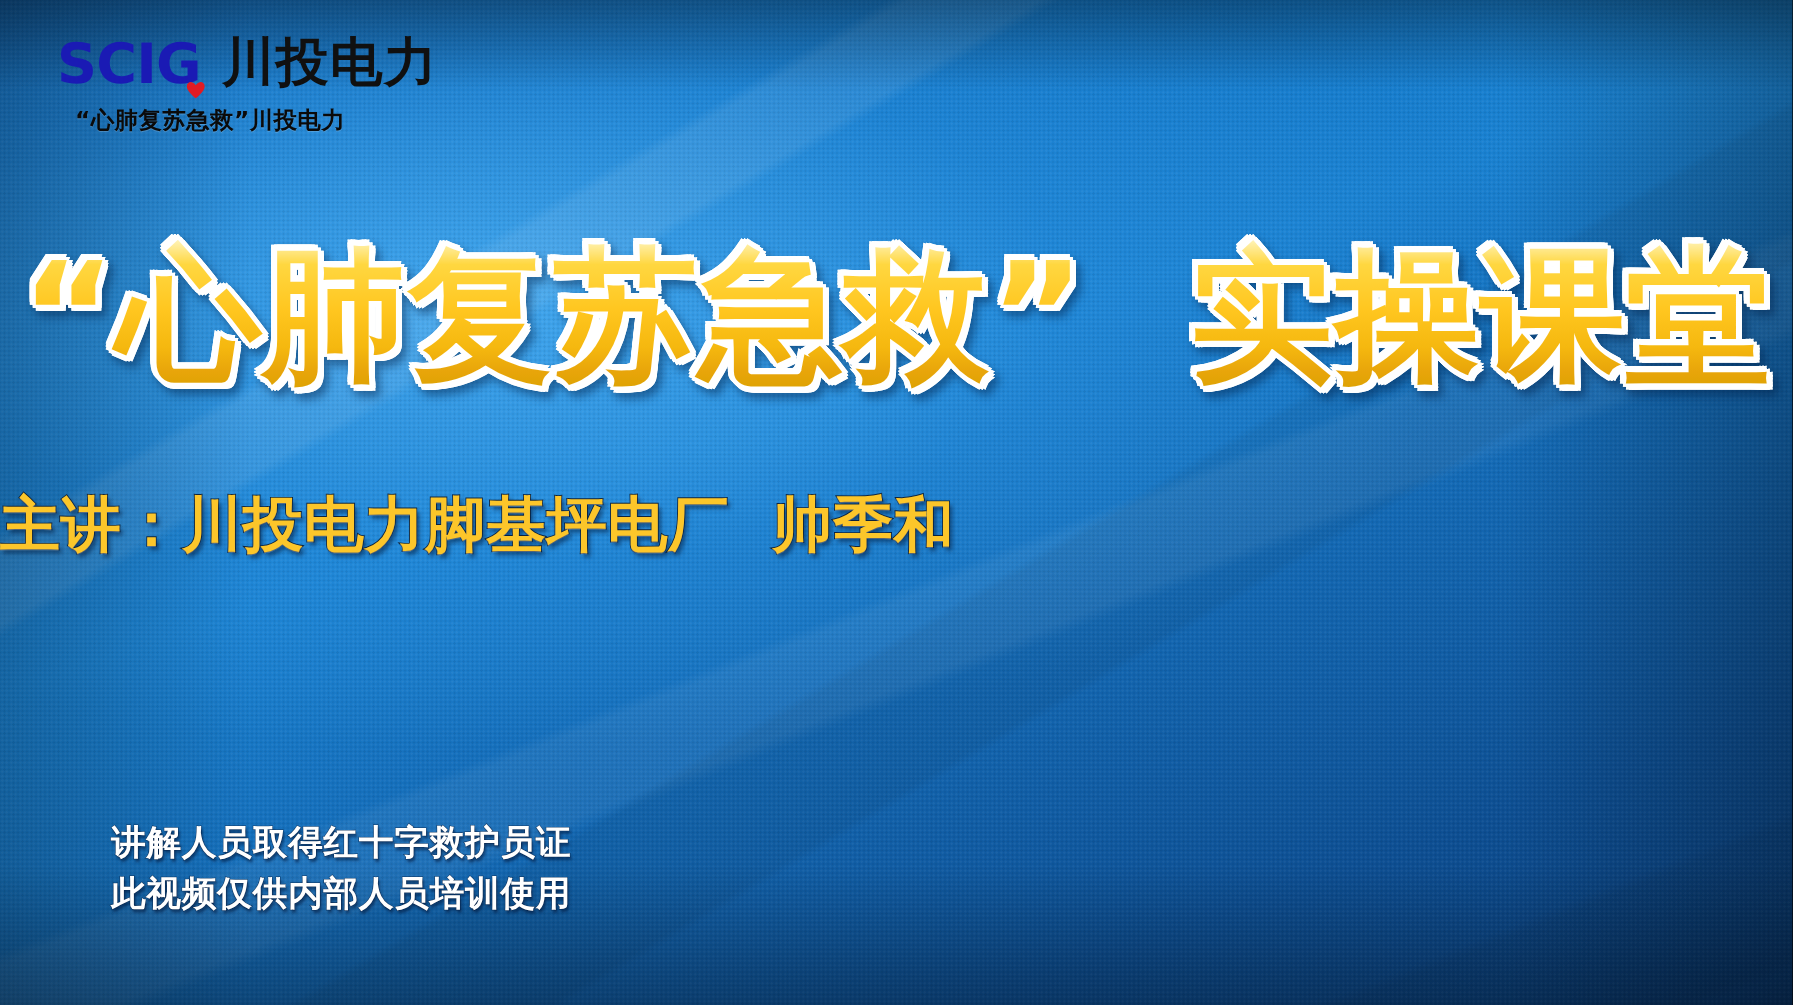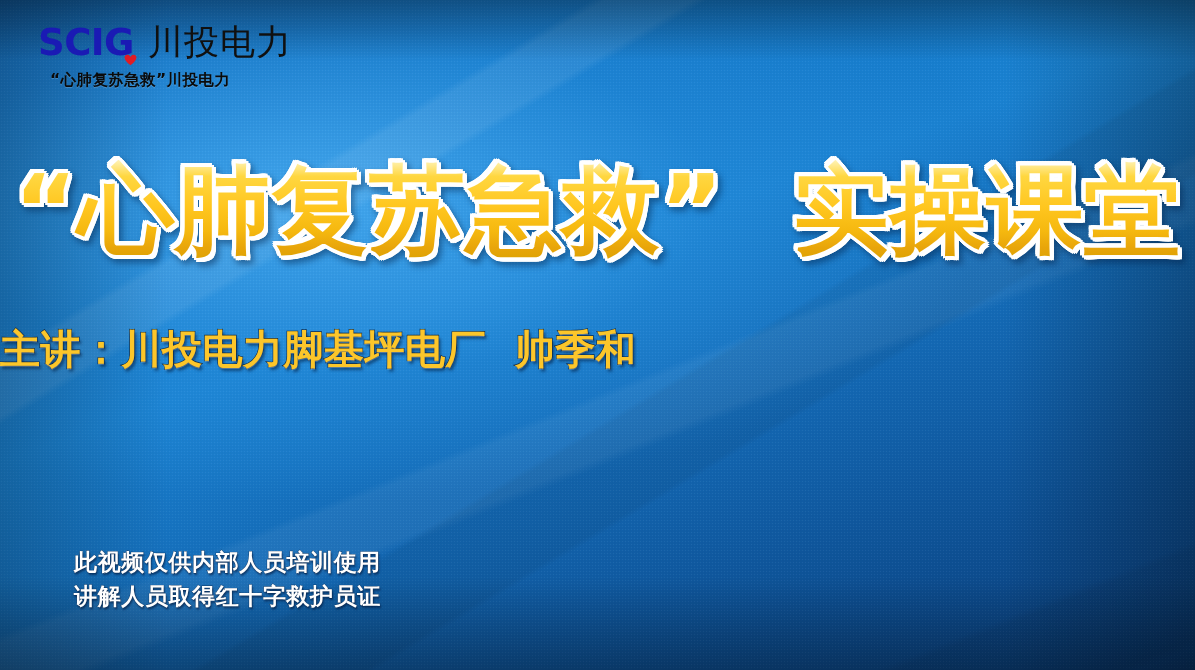--- a/index.html
+++ b/index.html
@@ -76,21 +76,21 @@
     position:relative;
   }
   .logo-g-wrap{ position:relative; display:inline-block; }
   .heart-dot{
     position:absolute; right:-3px; top:11px;
     width:13px; height:12px;
   }
   .logo-cn{
     margin-left:14px;
     font-family:"DejaVu Sans","Liberation Sans",sans-serif;
-    font-weight:normal; font-size:35px; color:#101010;
+    font-weight:bold; font-size:35px; color:#101010;
     letter-spacing:1px; line-height:1;
   }
   .logo-sub{
     margin-top:6px; margin-left:12px;
     font-weight:bold; font-size:15.5px; color:#0a0a0a;
     letter-spacing:0.4px;
     text-shadow:0 1px 0 rgba(255,255,255,0.18);
   }
 
   
@@ -181,17 +181,17 @@
 
   <div class="title-wrap">
     <div class="title">“心肺复苏急救”  实操课堂</div>
   </div>
 
   <div class="presenter-wrap">
     <div class="presenter">主讲：川投电力脚基坪电厂  帅季和</div>
   </div>
 
   <div class="notes">
+    <div class="note-line">讲解人员取得红十字救护员证</div>
     <div class="note-line">此视频仅供内部人员培训使用</div>
-    <div class="note-line">讲解人员取得红十字救护员证</div>
   </div>
 
 </div>
 
 </body></html>

